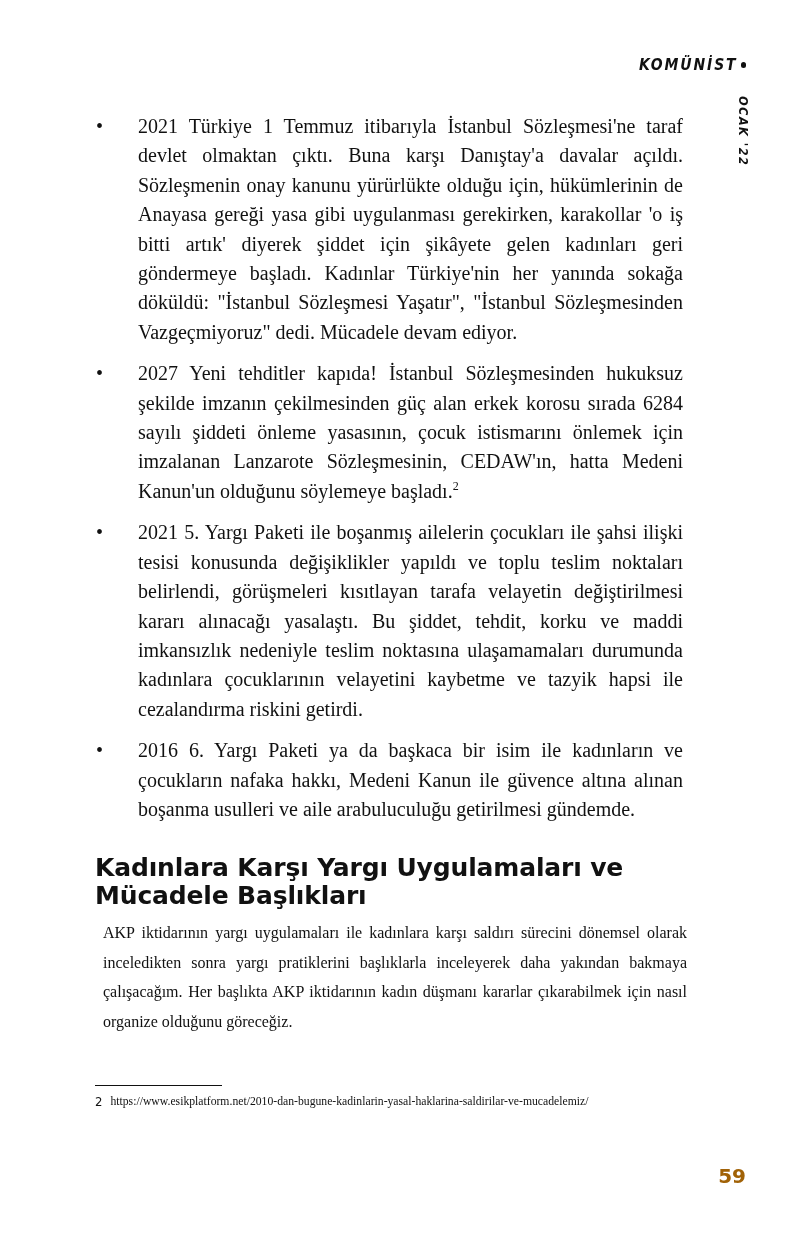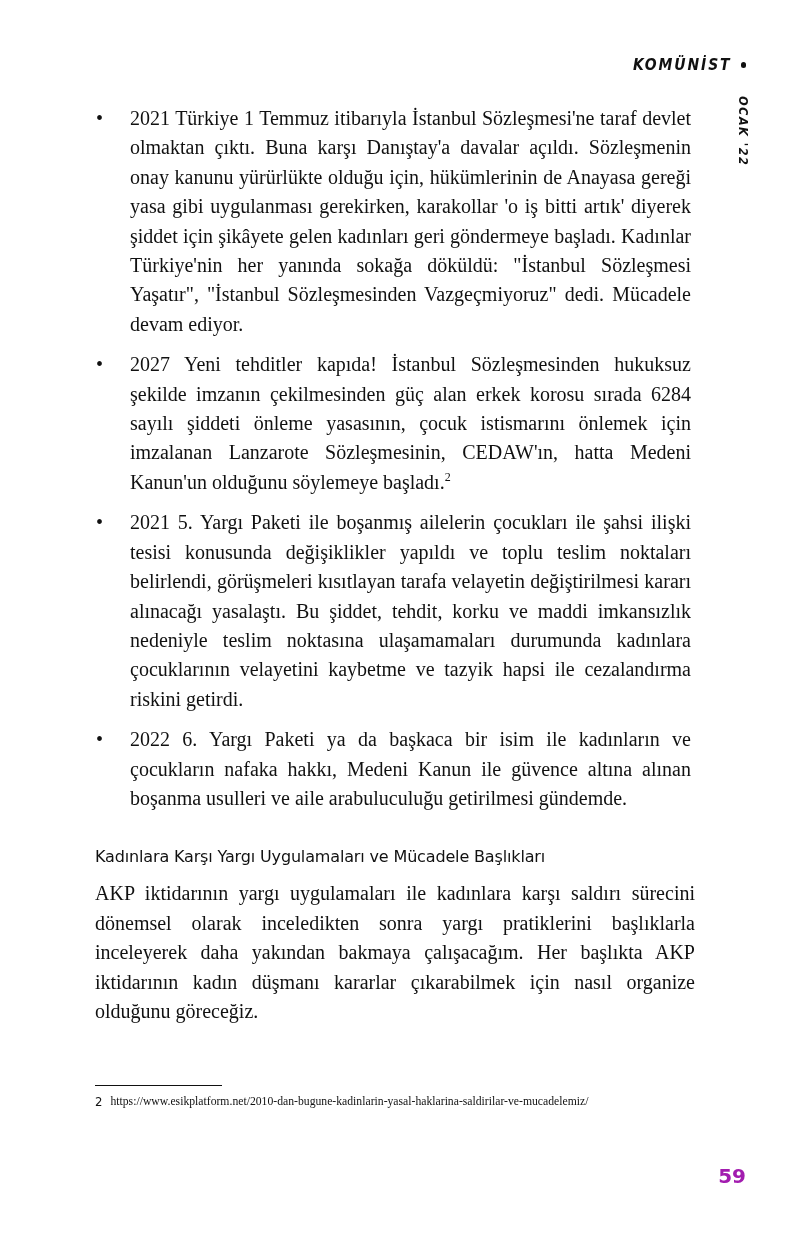--- a/index.html
+++ b/index.html
@@ -17,21 +17,21 @@
     -webkit-font-smoothing: antialiased;
   }
 
   
   #running-head {
     position: absolute;
     top: 56px;
     right: 52px;
     display: flex;
     align-items: center;
-    gap: 9px;
+    gap: 3px;
   }
   #running-head .masthead {
     font-family: "DejaVu Sans", sans-serif;
     font-weight: bold;
     font-style: italic;
     font-size: 15.5px;
     letter-spacing: 2.1px;
     color: #111111;
     transform: scaleX(0.9);
     transform-origin: right center;
@@ -88,47 +88,47 @@
     font-size: 20px;
     line-height: 29.4px;
     color: #111111;
   }
   .bullet-text {
     font-size: 20px;
     line-height: 29.4px;
     text-align: justify;
     text-justify: inter-word;
     hyphens: manual;
-    margin: 4px;
+    margin: 12px;
   }
   .bullet-text sup {
     font-size: 0.6em;
     vertical-align: super;
     line-height: 0;
   }
 
   
   #section-heading {
     font-family: "DejaVu Sans", sans-serif;
-    font-weight: normal;
-    font-size: 16px;
+    font-weight: bold;
+    font-size: 25px;
     line-height: 28px;
     letter-spacing: -0.15px;
     color: #111111;
     margin: 30px 0 8px 0;
     width: 580px;
   }
 
   
   .body-paragraph {
-    font-size: 20px;
+    font-size: 16px;
     line-height: 29.4px;
     text-align: justify;
     text-justify: inter-word;
-    margin: 0;
+    margin: 8px;
   }
 
   
   #footnote-area {
     position: absolute;
     left: 95px;
     top: 1085px;
     width: 605px;
   }
   #footnote-rule {
@@ -153,21 +153,21 @@
   }
 
   
   #page-folio {
     position: absolute;
     right: 52px;
     bottom: 53px;
     font-family: "DejaVu Sans", sans-serif;
     font-weight: bold;
     font-size: 20px;
-    color: #a21caf;
+    color: #a16207;
   }
 </style>
 </head>
 <body>
 
 <div id="running-head">
   <span class="masthead">KOMÜNİST</span>
   <span class="masthead-dot"></span>
 </div>
 
@@ -187,21 +187,21 @@
       <p class="bullet-text"><span>2027 Yeni tehditler kapıda! İstanbul Sözleşmesinden hukuksuz şekilde imzanın çekilmesinden güç alan erkek korosu sırada 6284 sayılı şiddeti önleme yasasının, çocuk istismarını önlemek için imzalanan Lanzarote Sözleşmesinin, CEDAW'ın, hatta Medeni Kanun'un olduğunu söylemeye başladı.</span><sup>2</sup></p>
     </li>
 
     <li class="bullet-item">
       <span class="bullet-marker">•</span>
       <p class="bullet-text">2021 5. Yargı Paketi ile boşanmış ailelerin çocukları ile şahsi ilişki tesisi konusunda değişiklikler yapıldı ve toplu teslim noktaları belirlendi, görüşmeleri kısıtlayan tarafa velayetin değiştirilmesi kararı alınacağı yasalaştı. Bu şiddet, tehdit, korku ve maddi imkansızlık nedeniyle teslim noktasına ulaşamamaları durumunda kadınlara çocuklarının velayetini kaybetme ve tazyik hapsi ile cezalandırma riskini getirdi.</p>
     </li>
 
     <li class="bullet-item">
       <span class="bullet-marker">•</span>
-      <p class="bullet-text">2022 6. Yargı Paketi ya da başkaca bir isim ile kadınların ve çocukların nafaka hakkı, Medeni Kanun ile güvence altına alınan boşanma usulleri ve aile arabuluculuğu getirilmesi gündemde.</p>
+      <p class="bullet-text">2016 6. Yargı Paketi ya da başkaca bir isim ile kadınların ve çocukların nafaka hakkı, Medeni Kanun ile güvence altına alınan boşanma usulleri ve aile arabuluculuğu getirilmesi gündemde.</p>
     </li>
 
   </ul>
 
   <h2 id="section-heading">Kadınlara Karşı Yargı Uygulamaları ve Mücadele Başlıkları</h2>
 
   <p class="body-paragraph">AKP iktidarının yargı uygulamaları ile kadınlara karşı saldırı sürecini dönemsel olarak inceledikten sonra yargı pratiklerini başlıklarla inceleyerek daha yakından bakmaya çalışacağım. Her başlıkta AKP iktidarının kadın düşmanı kararlar çıkarabilmek için nasıl organize olduğunu göreceğiz.</p>
 
 </div>
 

